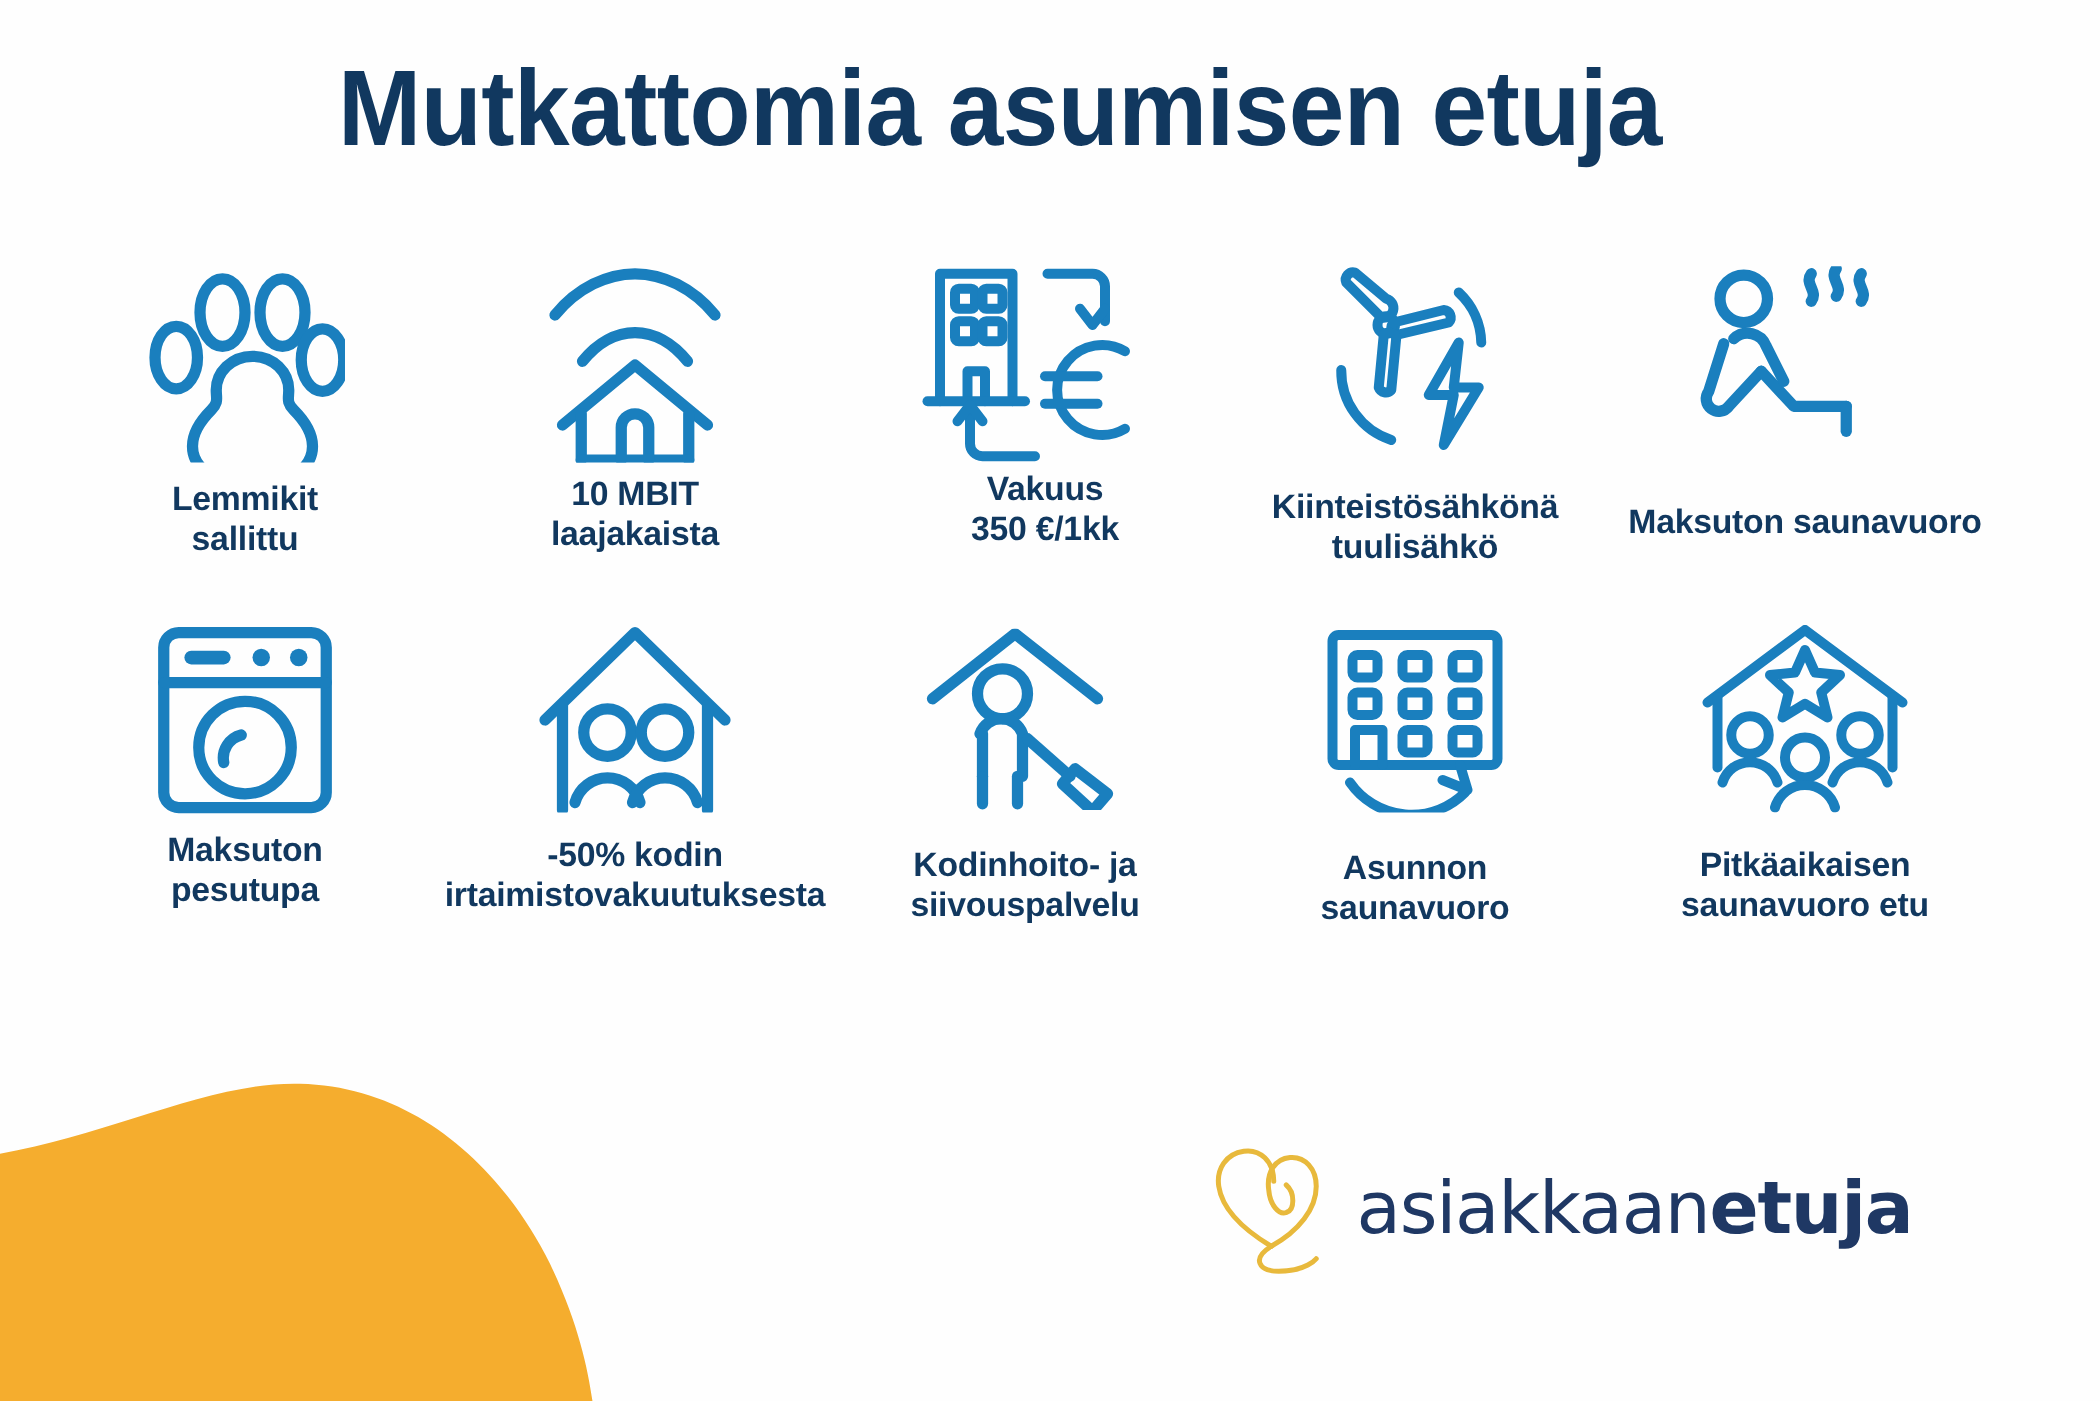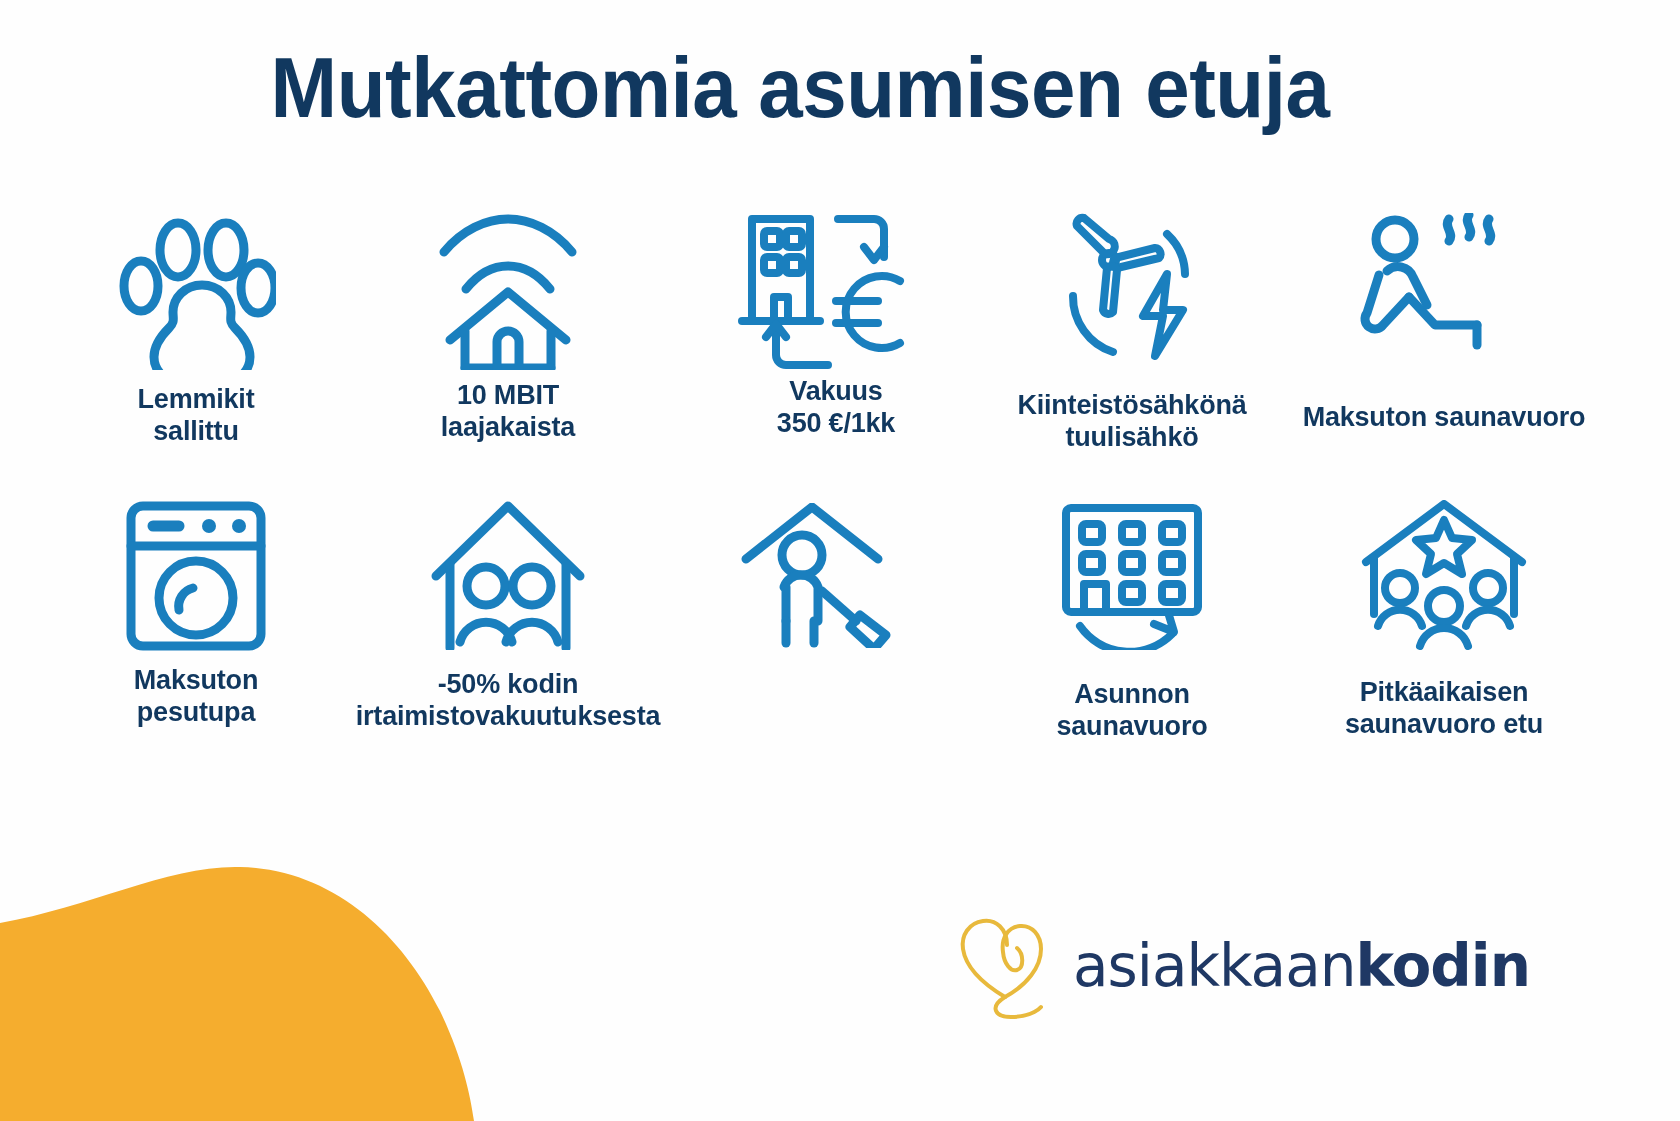--- a/index.html
+++ b/index.html
@@ -255,20 +255,22 @@
         <path d="M6 56 L72 4 L138 56"></path>
         <circle cx="62" cy="52" r="20"></circle>
         <path d="M44 84a18 18 0 0 1 34 0 L78 118"></path>
         <path d="M46 84 L46 118"></path>
         <path d="M46 118 L46 140"></path>
         <path d="M74 118 L74 140"></path>
         <path d="M82 88 L116 118"></path>
         <path d="M120 112 L146 132 L134 146 L110 124 z"></path>
       </svg>
     </div>
+    <div class="benefit-label">Kodinhoito- ja
+siivouspalvelu</div>
   </div>
 
   <div class="benefit" id="benefit-r2-c4">
     <div class="benefit-icon">
       <svg width="165" height="150" viewBox="0 0 165 150" fill="none" stroke="#1a7fbe" stroke-width="8" stroke-linecap="round" stroke-linejoin="round">
         <rect x="16" y="8" width="132" height="104" rx="5"></rect>
         <rect x="32" y="24" width="20" height="18" rx="4"></rect>
         <rect x="72" y="24" width="20" height="18" rx="4"></rect>
         <rect x="112" y="24" width="20" height="18" rx="4"></rect>
         <rect x="32" y="54" width="20" height="18" rx="4"></rect>
@@ -310,15 +312,15 @@
   <path d="M0 62 C90 46 170 4 240 6 C330 8 400 70 440 150 C462 196 470 232 474 260 L0 260 Z" fill="#f5ad2e"></path>
 </svg>
 
 <div id="brand-logo">
   <svg width="100" height="110" viewBox="0 0 100 110" fill="none" stroke="#e8b93c" stroke-width="4" stroke-linecap="round" stroke-linejoin="round">
     <path d="M52 34c0-16 -11-26 -24-24 -14 2 -22 14 -20 28 3 20 22 36 42 48"></path>
     <path d="M50 86c22-12 36-30 36-48 0-14 -9-24 -21-23 -12 1 -19 12 -17 26 1 12 8 20 14 18 7-2 7-16 0-22"></path>
     <path d="M50 86c-16 10 -10 20 6 20 22 0 30-10 30-10"></path>
   </svg>
   <div id="logo-wordmark">
-    <span class="light-part">asiakkaan</span><span class="bold-part">kodin</span>
+    <span class="light-part">asiakkaan</span><span class="bold-part">etuja</span>
   </div>
 </div>
 
 </body></html>

